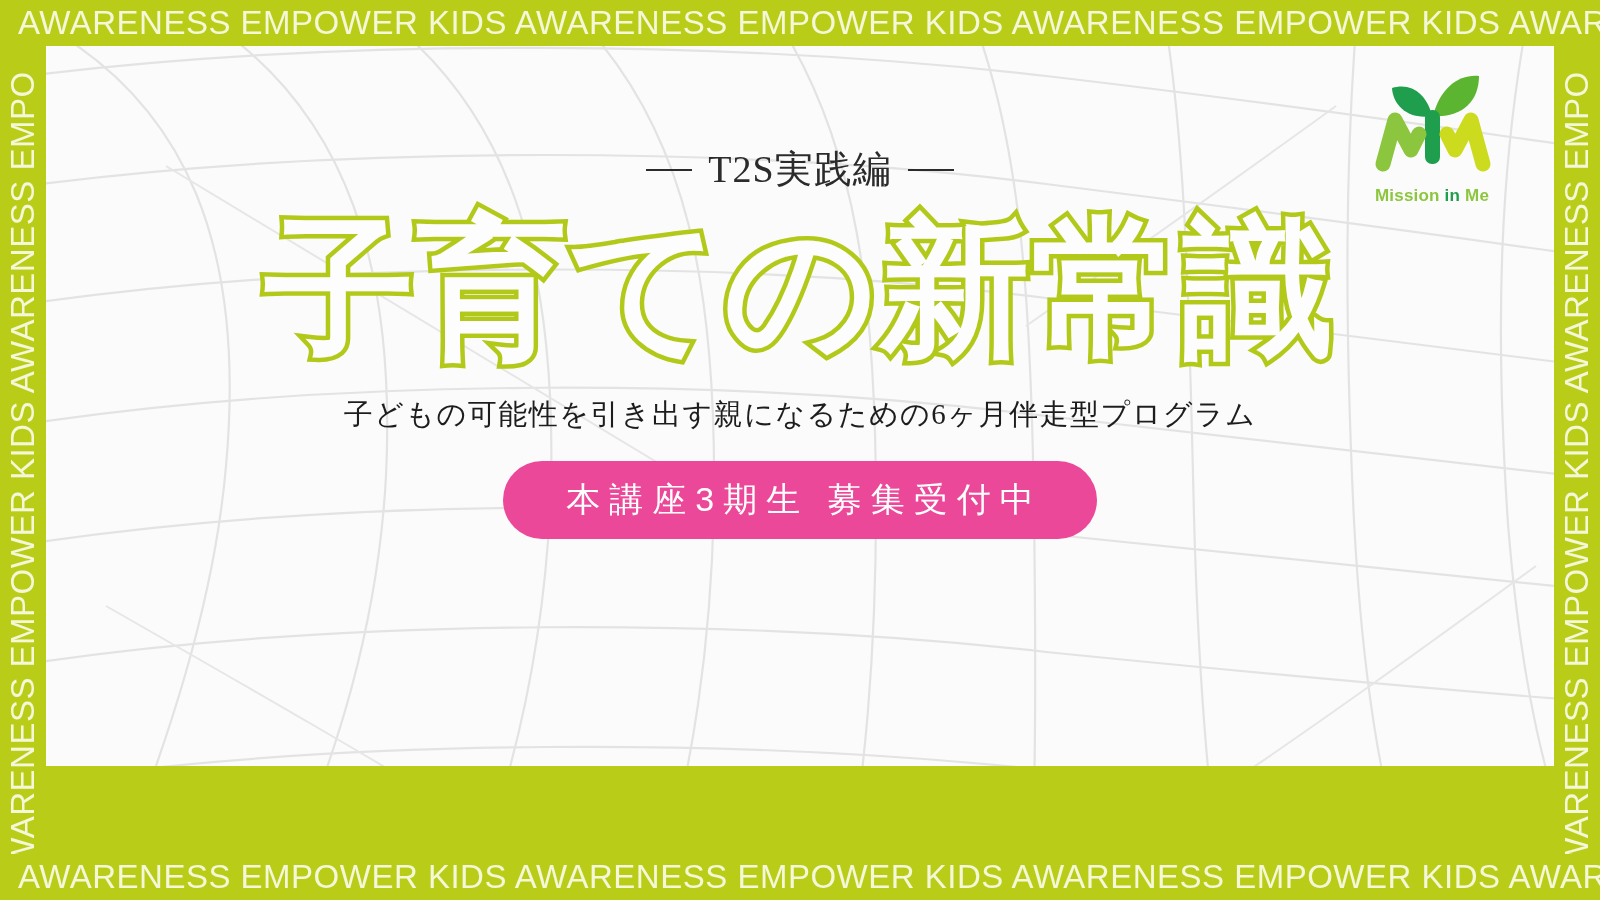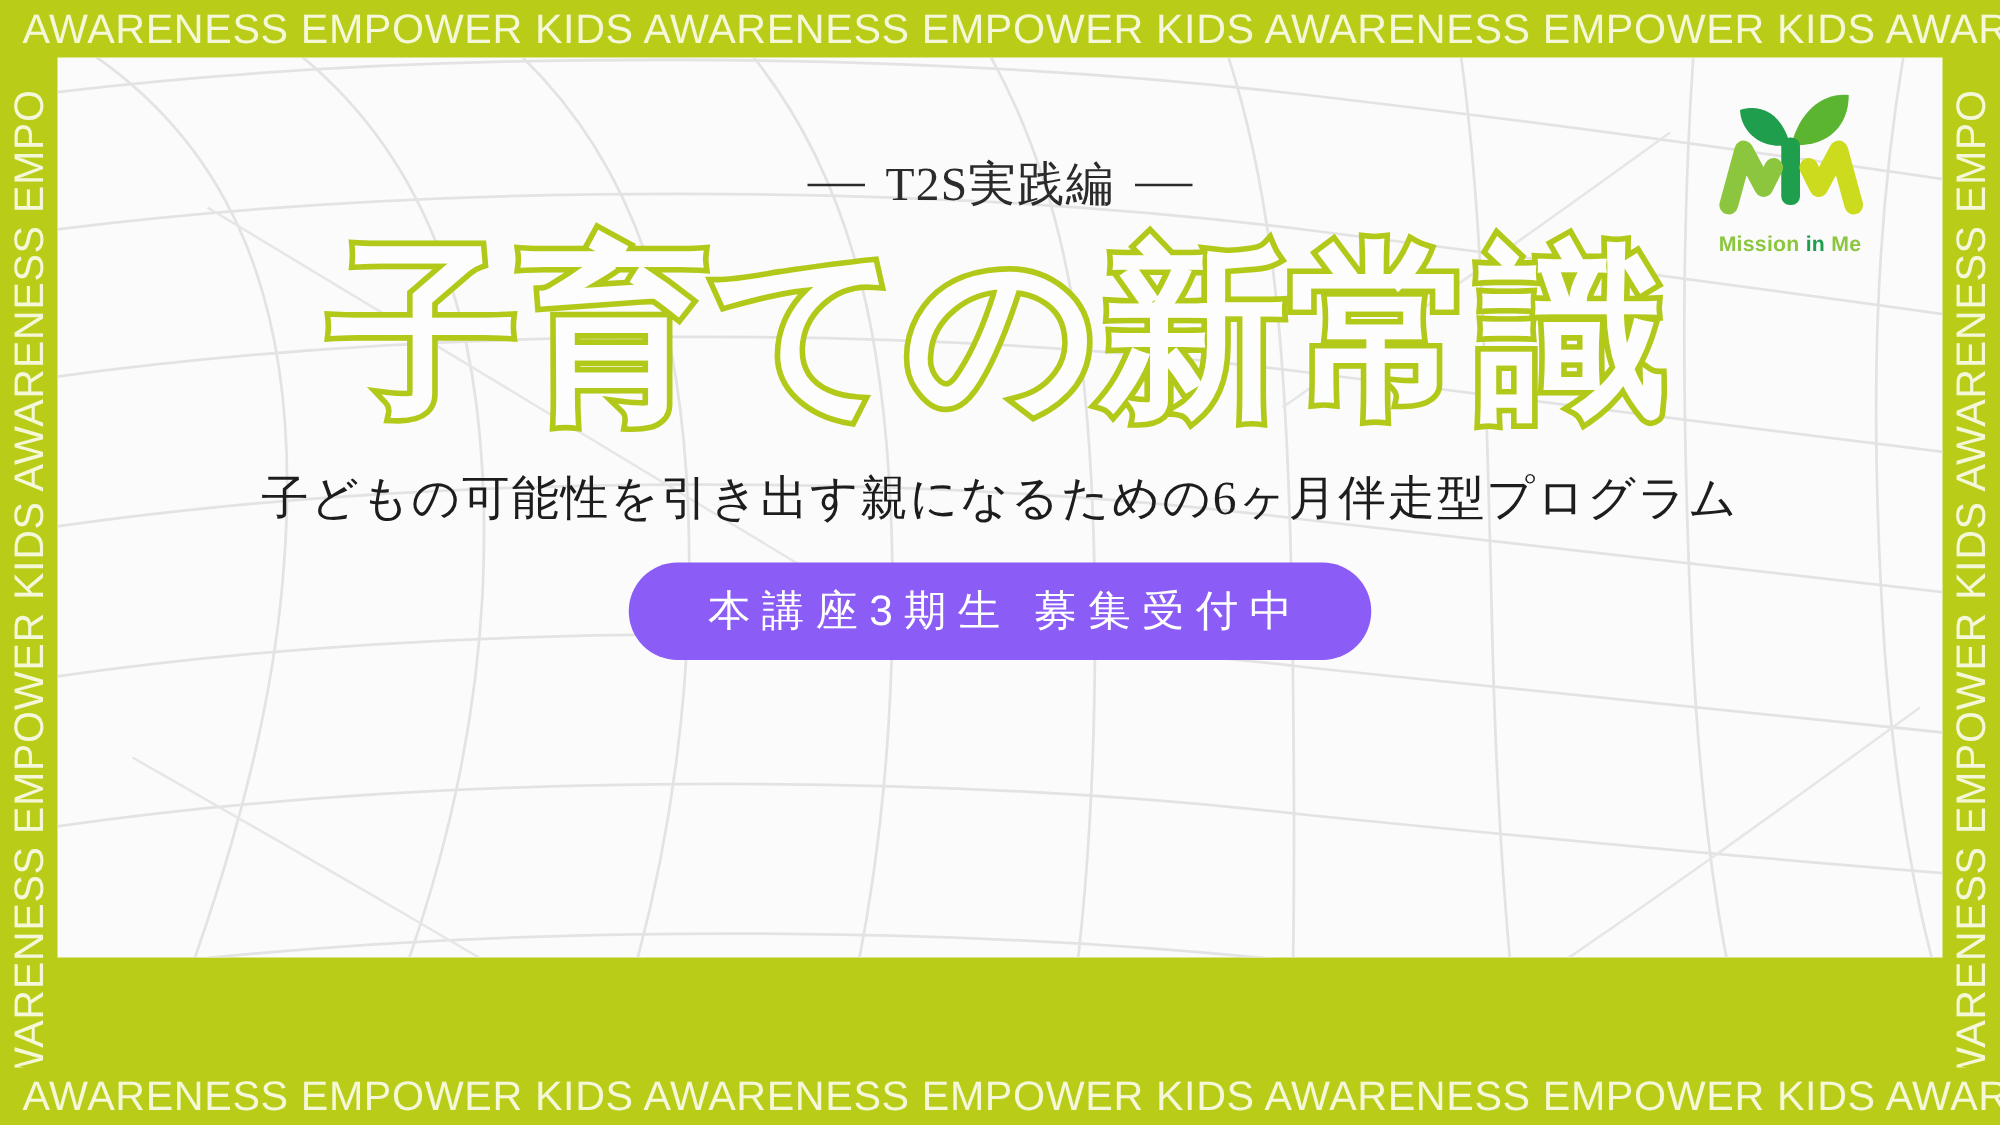--- a/index.html
+++ b/index.html
@@ -95,21 +95,21 @@
   .lw2{color:#1f9e4d;}
   .lw3{color:#8cc63e;}
 
   
   .content{
     position:absolute;
     left:0;top:0;width:1508px;height:808px;
     display:flex;flex-direction:column;
     align-items:center;
     justify-content:flex-start;
-    padding-top:76px;
+    padding-top:98px;
     box-sizing:border-box;
   }
   .eyebrow{
     font-family:"Liberation Serif", serif;
     font-size:38px;
     color:#2b2b2b;
     letter-spacing:1px;
     white-space:nowrap;
     display:flex;align-items:center;gap:16px;
   }
@@ -134,29 +134,29 @@
     position:relative;
   }
   .headline-inner{
     position:relative;
     display:inline-block;
   }
 
   .subhead{
     margin-top:22px;
     font-family:"Liberation Serif", serif;
-    font-size:38px;
+    font-size:29px;
     color:#1d1d1d;
     letter-spacing:1.5px;
     white-space:nowrap;
   }
 
   .pill{
     margin-top:26px;
-    background:#8b5cf6;
+    background:#ec4899;
     color:#ffffff;
     border-radius:999px;
     padding:16px 54px;
     font-family:"Liberation Sans", sans-serif;
     font-size:34px;
     letter-spacing:9px;
     font-weight:400;
     white-space:nowrap;
     box-sizing:border-box;
     text-indent:9px;

